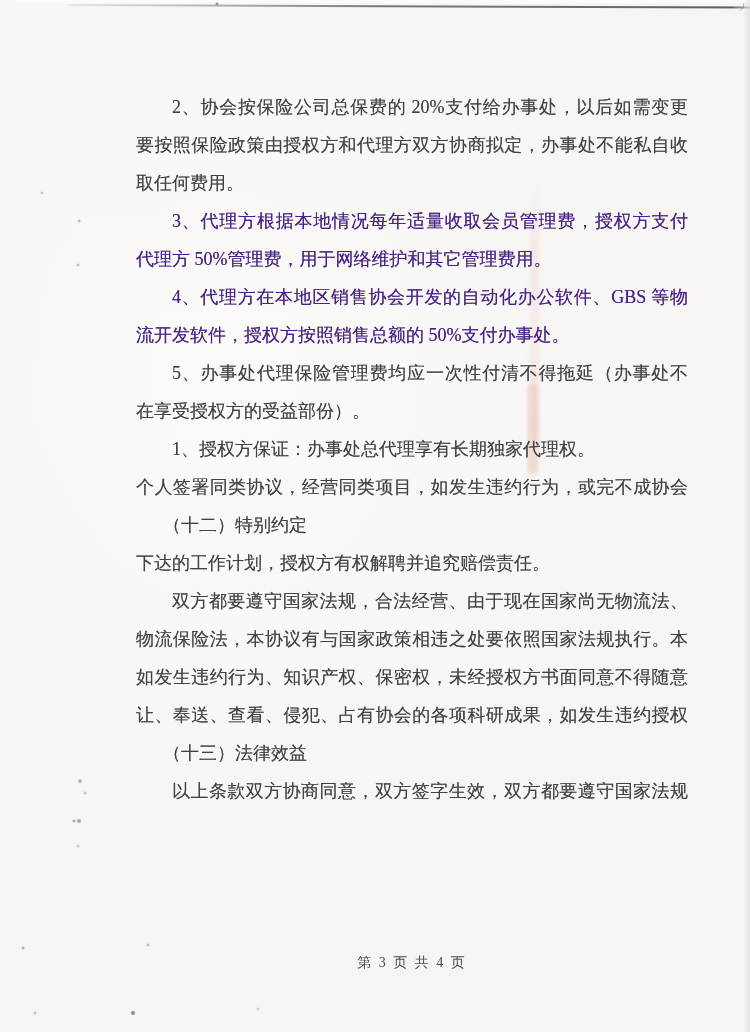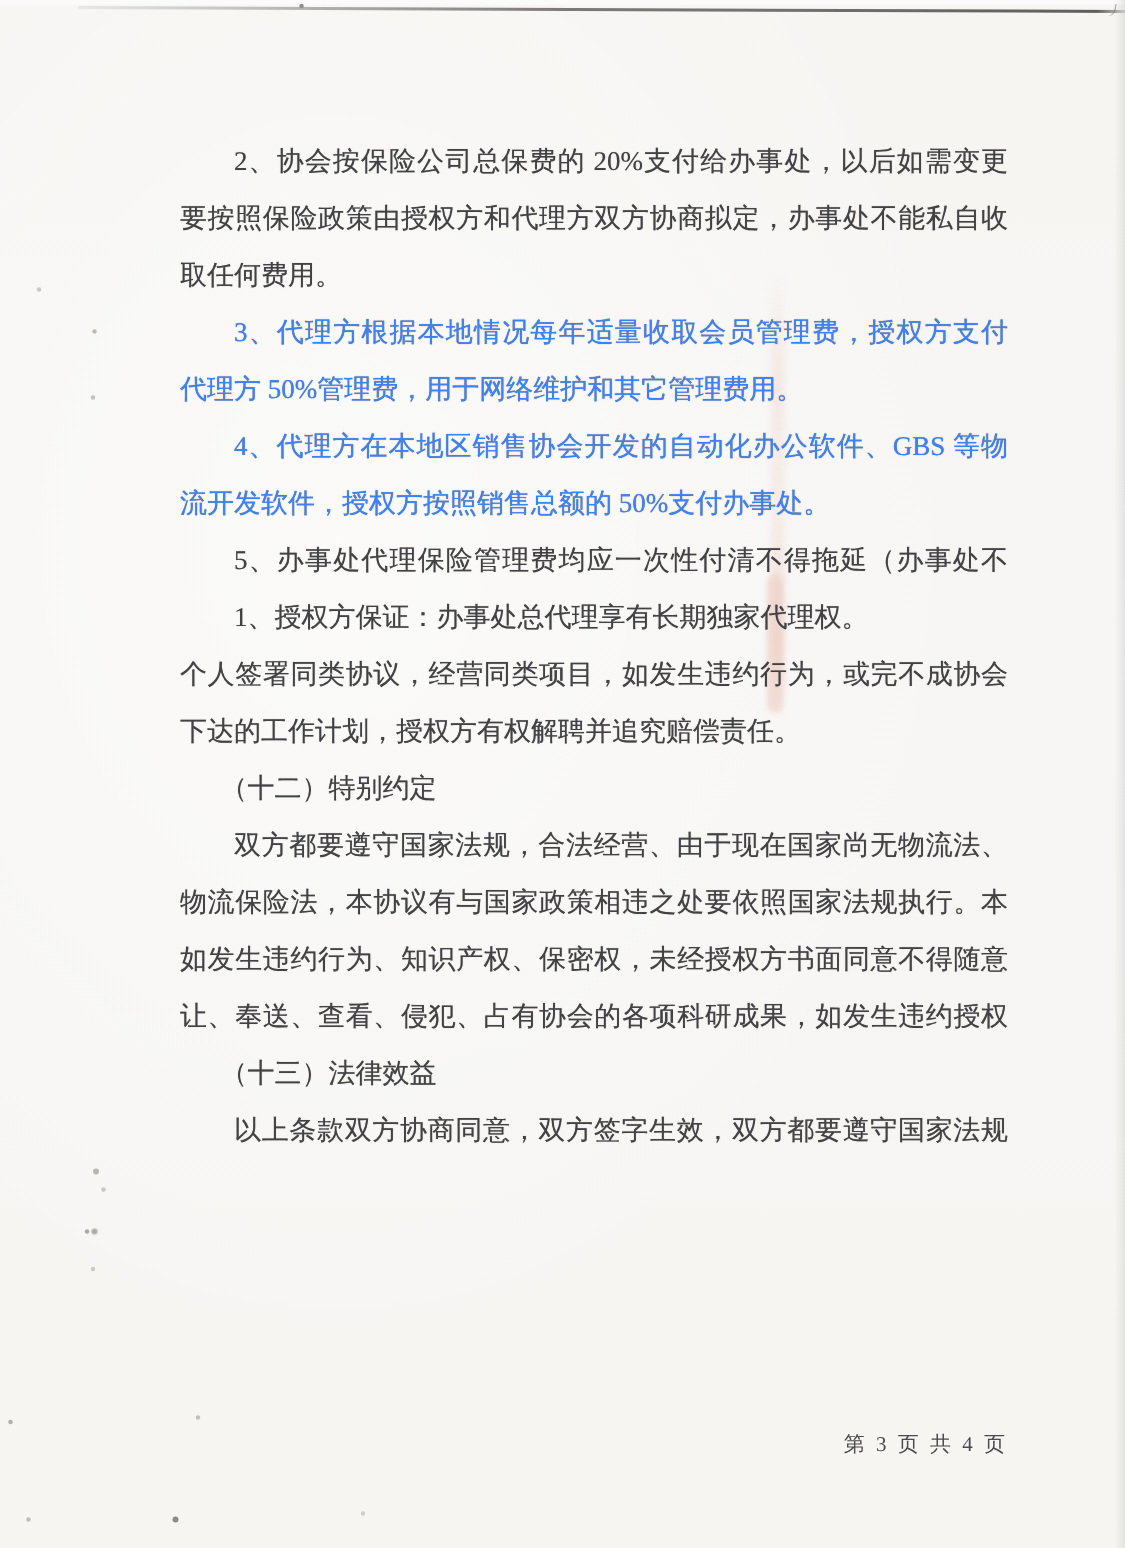--- a/index.html
+++ b/index.html
@@ -3,21 +3,21 @@
 <meta charset="utf-8">
 <style>
   html,body{margin:0;padding:0;}
   body{
     width:750px;height:1032px;position:relative;overflow:hidden;
     background:
       radial-gradient(ellipse at 30% 35%, rgba(255,255,255,0.5), rgba(0,0,0,0) 60%),
       linear-gradient(to bottom, #f6f5f2 0%, #f7f6f4 40%, #f6f5f2 100%);
     font-family:"Liberation Serif","DejaVu Serif",serif;
   }
-  .page{position:absolute;inset:0;}
+  .page{position:absolute;inset:0;margin-left:16px;}
   
   .top-strip{position:absolute;left:0;top:0;width:100%;height:3px;background:#fbfbfa;}
   .edge-line{
     position:absolute;left:52px;top:4px;right:-2px;height:2px;
     background:linear-gradient(to right, rgba(150,149,146,0.15), rgba(130,129,127,0.55) 20%, #7c7b79 45%, #6e6d6b 75%, #5f5e5c 97%, rgba(95,94,92,0.2));
     transform:rotate(0.22deg);transform-origin:left center;border-radius:2px;
   }
   .edge-hook{position:absolute;right:6px;top:2px;width:8px;height:9px;border-right:1.5px solid rgba(110,109,107,0.55);border-radius:0 0 6px 0;transform:rotate(8deg);}
   
   .right-edge{position:absolute;right:0;top:0;width:7px;height:100%;
@@ -29,23 +29,23 @@
   .streak-2{position:absolute;left:511px;top:383px;width:11px;height:92px;border-radius:6px;
     background:rgba(236,198,185,0.45);filter:blur(1.6px);}
   
   .doc{position:absolute;left:120px;top:88px;width:552px;
     color:#424144;text-shadow:0 0 0.5px rgba(66,65,68,0.55);}
   .line{height:38px;line-height:38px;font-size:18px;overflow:hidden;
     text-align:justify;text-justify:inter-character;}
   .line.just{text-align-last:justify;}
   .line.indent{text-indent:2em;}
   .line.heading{text-indent:1.5em;}
-  .line.dark{color:#3b82f6;text-shadow:0 0 0.6px rgba(49,48,51,0.7);}
+  .line.dark{color:#4c1d95;text-shadow:0 0 0.6px rgba(49,48,51,0.7);}
   
-  .footer{position:absolute;left:120px;top:954px;width:552px;text-align:right;
+  .footer{position:absolute;left:120px;top:954px;width:552px;text-align:center;
     font-size:14px;letter-spacing:2px;color:#4b4a4d;}
   
   .specks{position:absolute;left:0;top:0;width:2px;height:2px;border-radius:50%;background:transparent;
     box-shadow:
       200px 3px 0 0.5px #8f8f8d,
       25px 192px 0 0.5px #c9c8c5,
       62px 220px 0 0.5px #bdbcb9,
       61px 264px 0 0.5px #c4c3c0,
       63px 780px 0 1px #b7b6b3,
       68px 792px 0 0.5px #c6c5c2,
@@ -72,24 +72,25 @@
 
   <div class="doc" id="doc-lines">
       <div class="line indent just">2、协会按保险公司总保费的 20%支付给办事处，以后如需变更</div>
       <div class="line just">要按照保险政策由授权方和代理方双方协商拟定，办事处不能私自收</div>
       <div class="line">取任何费用。</div>
       <div class="line indent just dark">3、代理方根据本地情况每年适量收取会员管理费，授权方支付</div>
       <div class="line dark">代理方 50%管理费，用于网络维护和其它管理费用。</div>
       <div class="line indent just dark">4、代理方在本地区销售协会开发的自动化办公软件、GBS 等物</div>
       <div class="line dark">流开发软件，授权方按照销售总额的 50%支付办事处。</div>
       <div class="line indent just">5、办事处代理保险管理费均应一次性付清不得拖延（办事处不</div>
+      <div class="line">在享受授权方的受益部份）。</div>
       <div class="line indent">1、授权方保证：办事处总代理享有长期独家代理权。</div>
       <div class="line just">个人签署同类协议，经营同类项目，如发生违约行为，或完不成协会</div>
+      <div class="line heading">（十二）特别约定</div>
       <div class="line">下达的工作计划，授权方有权解聘并追究赔偿责任。</div>
-      <div class="line heading">（十二）特别约定</div>
       <div class="line indent just">双方都要遵守国家法规，合法经营、由于现在国家尚无物流法、</div>
       <div class="line just">物流保险法，本协议有与国家政策相违之处要依照国家法规执行。本</div>
       <div class="line just">如发生违约行为、知识产权、保密权，未经授权方书面同意不得随意转</div>
       <div class="line just">让、奉送、查看、侵犯、占有协会的各项科研成果，如发生违约授权</div>
       <div class="line heading">（十三）法律效益</div>
       <div class="line indent just">以上条款双方协商同意，双方签字生效，双方都要遵守国家法规</div>
     </div>
 
   <div class="footer">第 3 页 共 4 页</div>
 </div>

